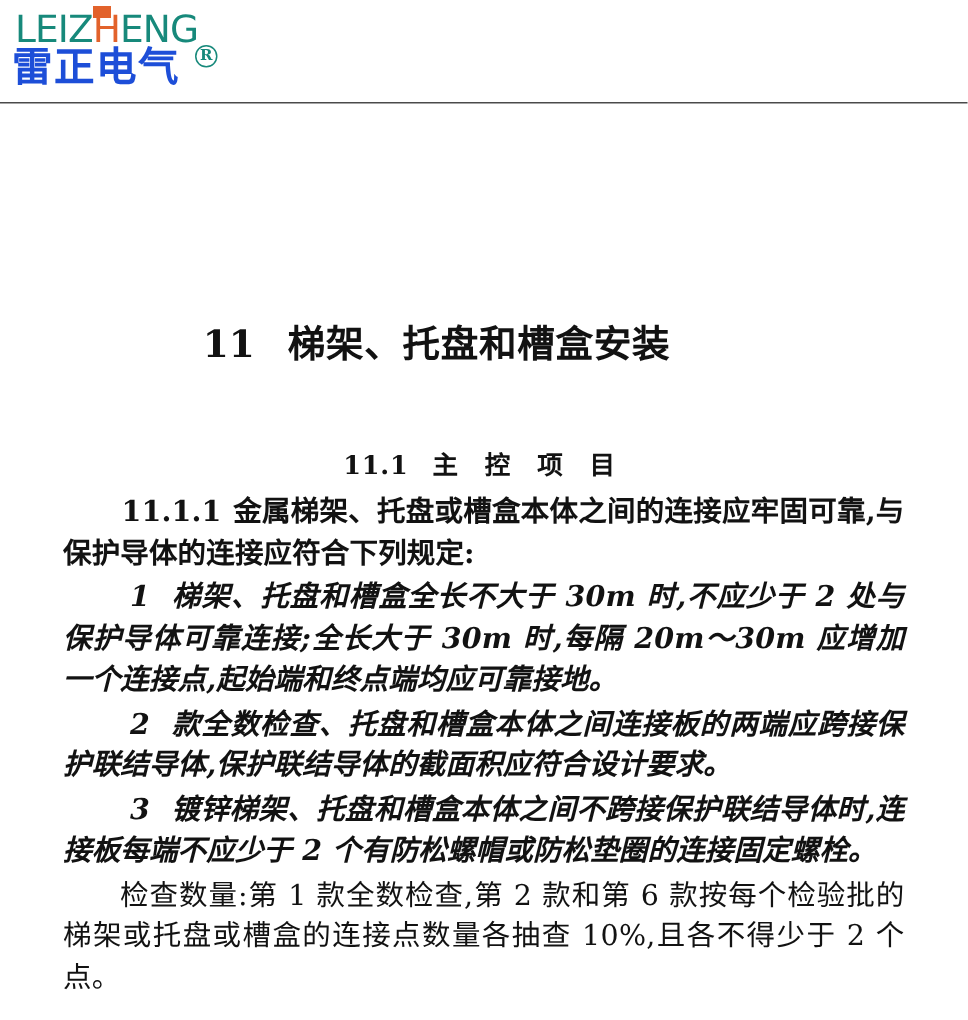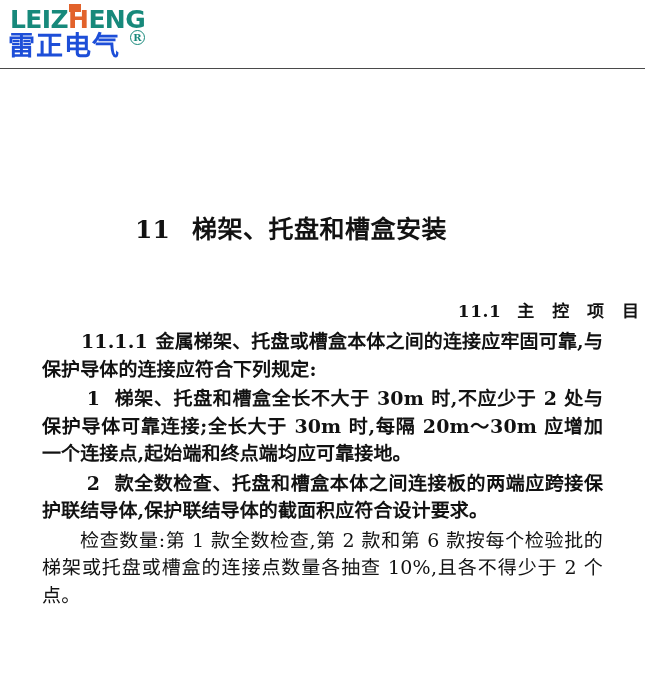--- a/index.html
+++ b/index.html
@@ -27,21 +27,21 @@
   }
   .logo-block {
     position: absolute;
     left: 8px;
     top: 4px;
     width: 150px;
     height: 58px;
   }
   .logo-latin {
     font-family: "DejaVu Sans", "Liberation Sans", sans-serif;
-    font-weight: 700;
+    font-weight: 400;
     font-size: 25px;
     letter-spacing: -0.6px;
     line-height: 25px;
     color: #17897b;
     position: absolute;
     top: 3px;
     left: 2px;
     white-space: nowrap;
   }
   .logo-latin .accent {
@@ -119,21 +119,21 @@
   .chapter-title .num {
     margin-right: 22px;
     letter-spacing: 0px;
   }
 
   .section-title {
     position: absolute;
     top: 216px;
     left: 0;
     width: 645px;
-    text-align: right;
+    text-align: center;
     font-size: 17px;
     font-weight: 700;
     line-height: 22px;
   }
   .section-title .num {
     letter-spacing: 0.5px;
     margin-right: 16px;
   }
   .section-title .label {
     letter-spacing: 6px;
@@ -155,21 +155,21 @@
     text-justify: inter-ideograph;
     letter-spacing: 0.1px;
     font-weight: 700;
   }
   p.para.regular {
     font-weight: 400;
     letter-spacing: 0.2px;
   }
   p.indent-1 { text-indent: 2em; }
 
-  p.item { text-indent: 2.35em; }
+  p.item { text-indent: 2.35em; font-style: italic; }
   p.item .marker {
     font-family: "DejaVu Serif", "Liberation Serif", serif;
     font-weight: 700;
     margin-right: 0.75em;
   }
   .gap-top { margin-top: 8px; }
   .gap-top-lg { margin-top: 13px; }
 
   
   .lat { font-family: "DejaVu Serif", "Liberation Serif", serif; padding: 0 1px; }
@@ -209,18 +209,21 @@
     </p>
 
     <p class="para item gap-top">
       <span class="marker">1</span><span>梯架、托盘和槽盒全长不大于 30m 时,不应少于 2 处与保护导体可靠连接;全长大于 30m 时,每隔 20m～30m 应增加一个连接点,起始端和终点端均应可靠接地。</span>
     </p>
 
     <p class="para item gap-top">
       <span class="marker">2</span><span>款全数检查、托盘和槽盒本体之间连接板的两端应跨接保护联结导体,保护联结导体的截面积应符合设计要求。</span>
     </p>
 
+    <p class="para item gap-top">
+      <span class="marker">3</span><span>镀锌梯架、托盘和槽盒本体之间不跨接保护联结导体时,连接板每端不应少于 2 个有防松螺帽或防松垫圈的连接固定螺栓。</span>
+    </p>
 
     <p class="para regular indent-1 gap-top-lg">检查数量:第 1 款全数检查,第 2 款和第 6 款按每个检验批的梯架或托盘或槽盒的连接点数量各抽查 10%,且各不得少于 2 个点。</p>
 
 
   </div>
 </div>
 
 </body></html>

